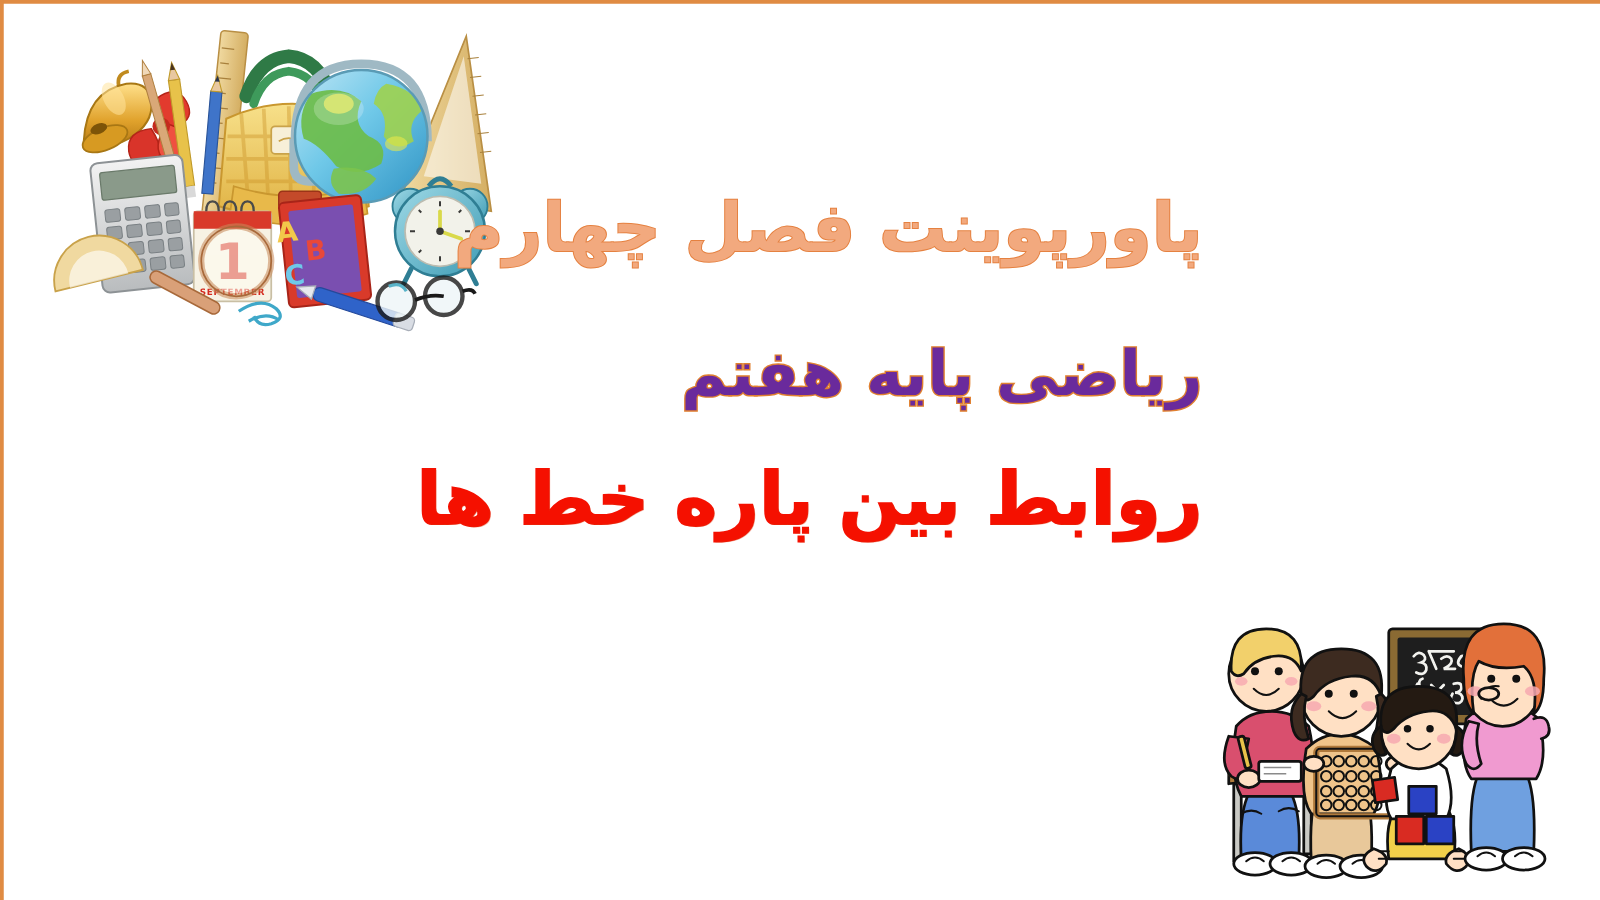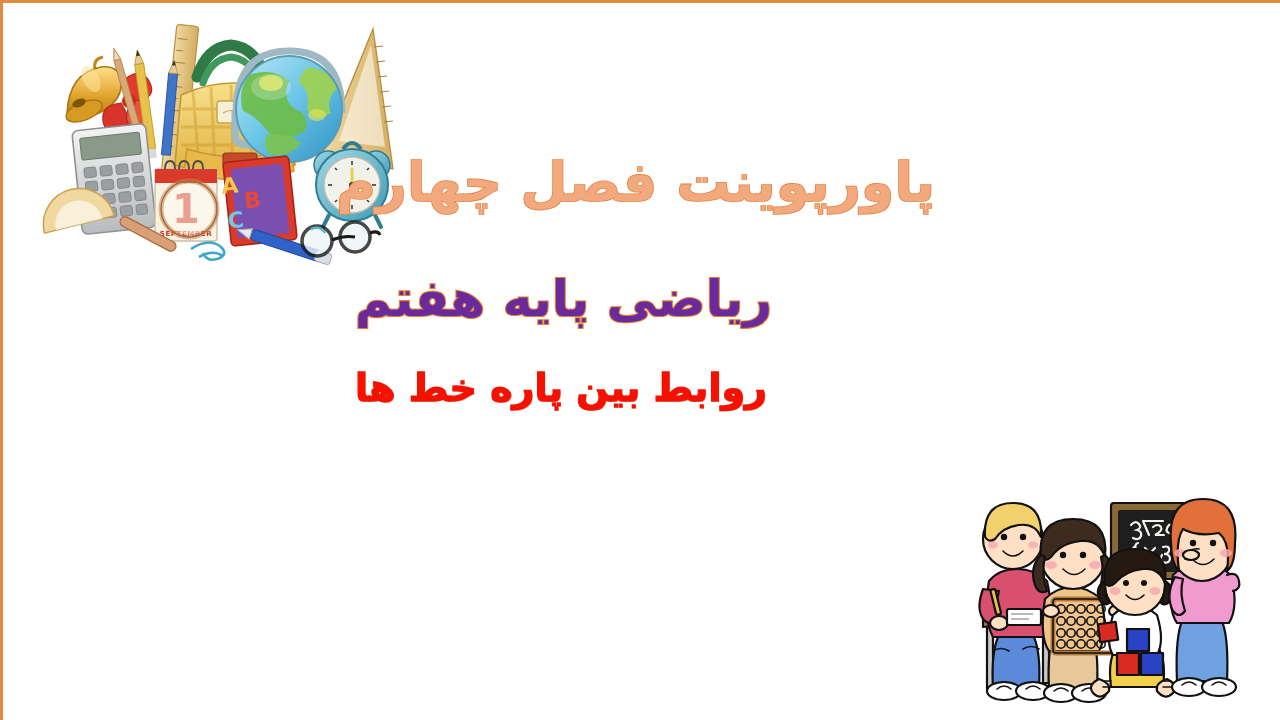--- a/index.html
+++ b/index.html
@@ -19,24 +19,24 @@
     background: #ffffff;
     overflow: hidden;
     border-top: 3px solid #e08b43;
     border-left: 3px solid #e08b43;
     box-sizing: border-box;
   }
 
   
   .text-stack {
     position: absolute;
-    left: 352px;
+    left: 379px;
     top: 150px;
     width: 580px;
-    text-align: left;
+    text-align: right;
     direction: rtl;
   }
 
   .title-line {
     font-family: "DejaVu Sans", sans-serif;
     font-weight: bold;
     line-height: 1.12;
     white-space: nowrap;
     direction: rtl;
     unicode-bidi: isolate;
@@ -53,21 +53,21 @@
 
   .line-subject {
     font-size: 50px;
     color: #6a2a9c;
     -webkit-text-stroke: 2.2px #e08030;
     paint-order: stroke fill;
     margin-bottom: 40px;
   }
 
   .line-topic {
-    font-size: 38px;
+    font-size: 58px;
     color: #f51000;
     -webkit-text-stroke: 1.4px #f51000;
     paint-order: stroke fill;
     text-shadow: 1px 1px 0 rgba(220,60,20,.35);
   }
 
   
   #supplies {
     position: absolute;
     left: 18px;

